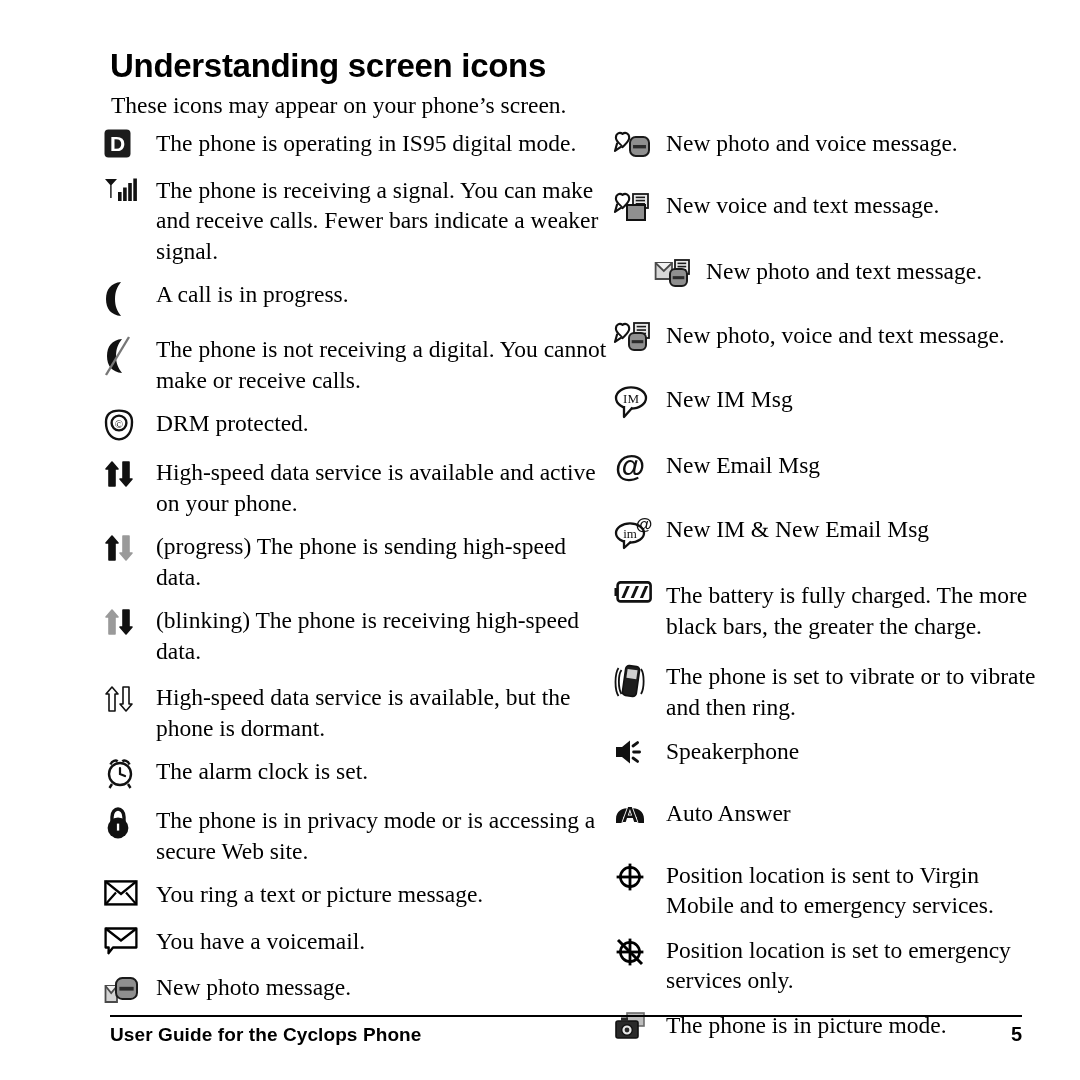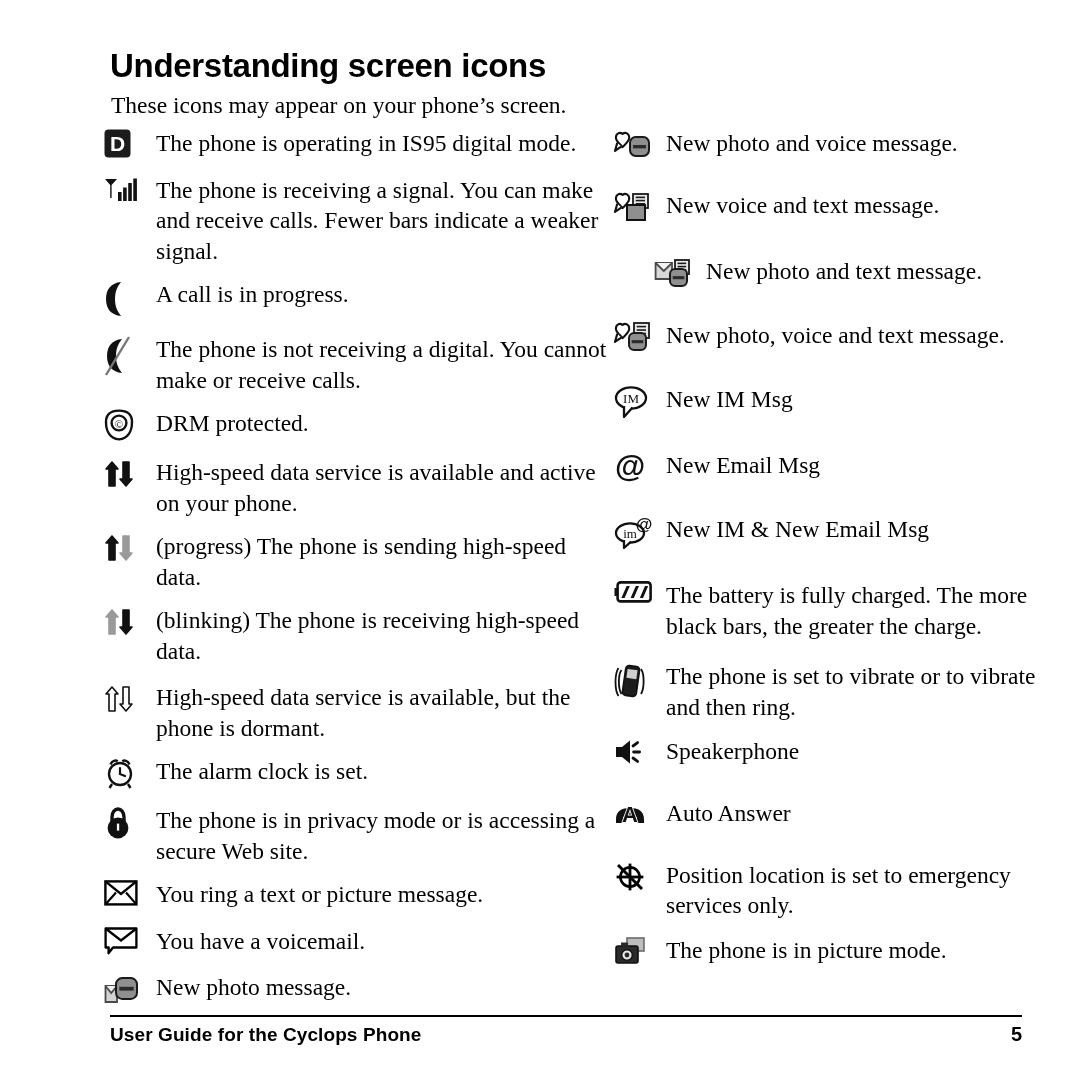--- a/index.html
+++ b/index.html
@@ -441,20 +441,32 @@
           <div class="desc">Auto Answer</div>
         </div>
       </div>
       <div class="row" style="margin-bottom: 14px;">
         <div class="row-inner">
           <div class="icon-cell">
             <svg class="ic" width="32" height="32" viewBox="0 0 32 32">
               <circle cx="16" cy="16" r="9.6" fill="none" stroke="#000" stroke-width="2.6"></circle>
               <line x1="16" y1="2.6" x2="16" y2="29.4" stroke="#000" stroke-width="2.8"></line>
               <line x1="2.6" y1="16" x2="29.4" y2="16" stroke="#000" stroke-width="2.8"></line>
+            </svg>
+          </div>
+          <div class="desc">Position location is sent to Virgin Mobile and to emergency services.</div>
+        </div>
+      </div>
+      <div class="row" style="margin-bottom: 14px;">
+        <div class="row-inner">
+          <div class="icon-cell">
+            <svg class="ic" width="32" height="32" viewBox="0 0 32 32">
+              <circle cx="16" cy="16" r="9.6" fill="none" stroke="#000" stroke-width="2.6"></circle>
+              <line x1="16" y1="2.6" x2="16" y2="29.4" stroke="#000" stroke-width="2.8"></line>
+              <line x1="2.6" y1="16" x2="29.4" y2="16" stroke="#000" stroke-width="2.8"></line>
               <line x1="4" y1="4" x2="28" y2="28" stroke="#000" stroke-width="3"></line>
             </svg>
           </div>
           <div class="desc">Position location is set to emergency services only.</div>
         </div>
       </div>
       <div class="row" style="margin-bottom: 31px;">
         <div class="row-inner">
           <div class="icon-cell">
             <svg class="ic" width="32" height="30" viewBox="0 0 32 30">

